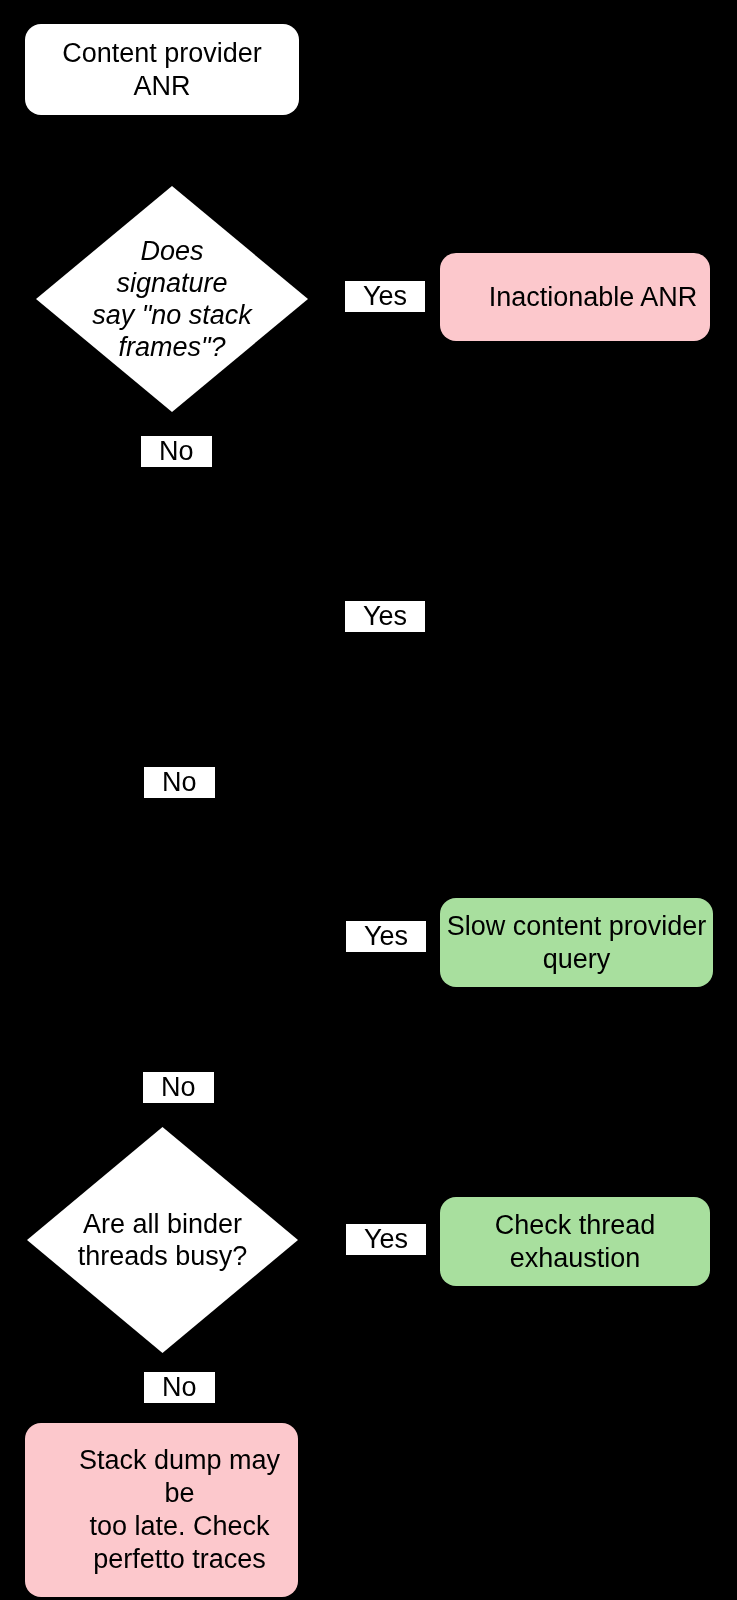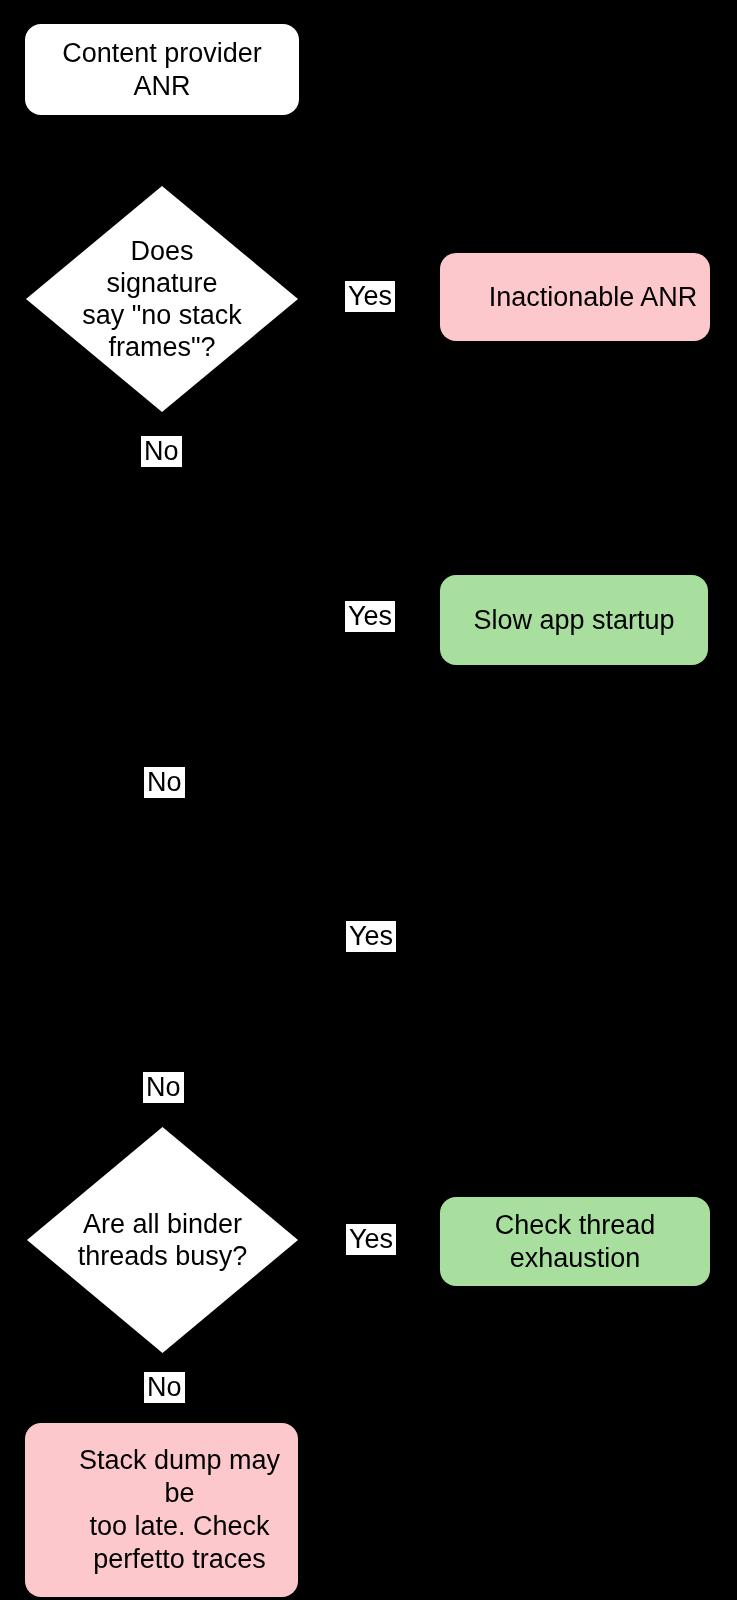--- a/index.html
+++ b/index.html
@@ -54,28 +54,28 @@
     white-space: pre-line;
     font-size: 27px;
     line-height: 32px;
   }
   .chip {
     position: absolute;
     background: #ffffff;
     color: #000000;
     font-size: 27px;
     line-height: 31px;
-    padding: 0 3px;
+    padding: 0 18px;
     text-align: center;
   }
 
   
   .start-box { left: 25px;  top: 24px;   width: 274px; height: 91px; }
 
-  .d1        { left: 26px;  top: 186px;  width: 272px; height: 226px; }
+  .d1        { left: 36px;  top: 186px;  width: 272px; height: 226px; font-style: italic; }
   .yes1      { left: 345px; top: 281px; }
   .r1        { left: 440px; top: 253px;  width: 270px; height: 88px; }
   .no1       { left: 141px; top: 436px; }
 
   .d2        { left: 27px;  top: 497px;  width: 270px; height: 250px; }
   .yes2      { left: 345px; top: 601px; }
   .r2        { left: 440px; top: 575px;  width: 268px; height: 90px; }
   .no2       { left: 144px; top: 767px; }
 
   .d3        { left: 27px;  top: 830px;  width: 271px; height: 225px; }
@@ -103,24 +103,25 @@
     <div class="dlabel">Does
 signature
 say "no stack
 frames"?</div>
   </div>
   <div class="chip yes1">Yes</div>
   <div class="node rounded danger-fill r1">Inactionable ANR</div>
   <div class="chip no1">No</div>
 
   <div class="chip yes2">Yes</div>
-  <div class="node rounded success-fill r2">Slow app startup</div>
   <div class="chip no2">No</div>
 
   <div class="chip yes3">Yes</div>
+  <div class="node rounded success-fill r3">Slow content provider
+query</div>
   <div class="chip no3">No</div>
 
   <div class="diamond d4">
     <div class="shape"></div>
     <div class="dlabel">Are all binder
 threads busy?</div>
   </div>
   <div class="chip yes4">Yes</div>
   <div class="node rounded success-fill r4">Check thread
 exhaustion</div>

